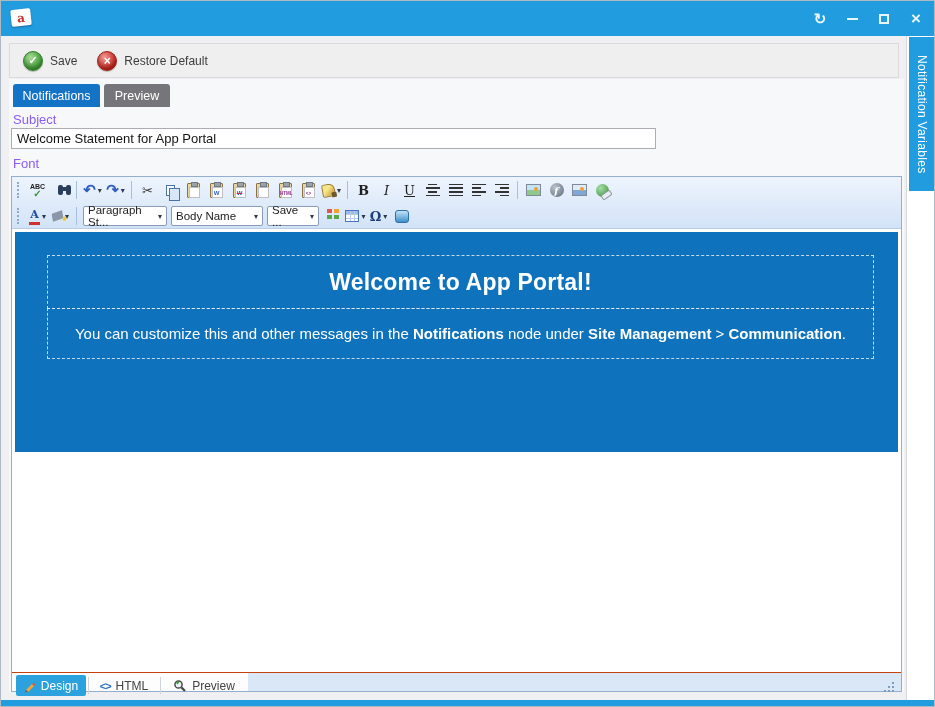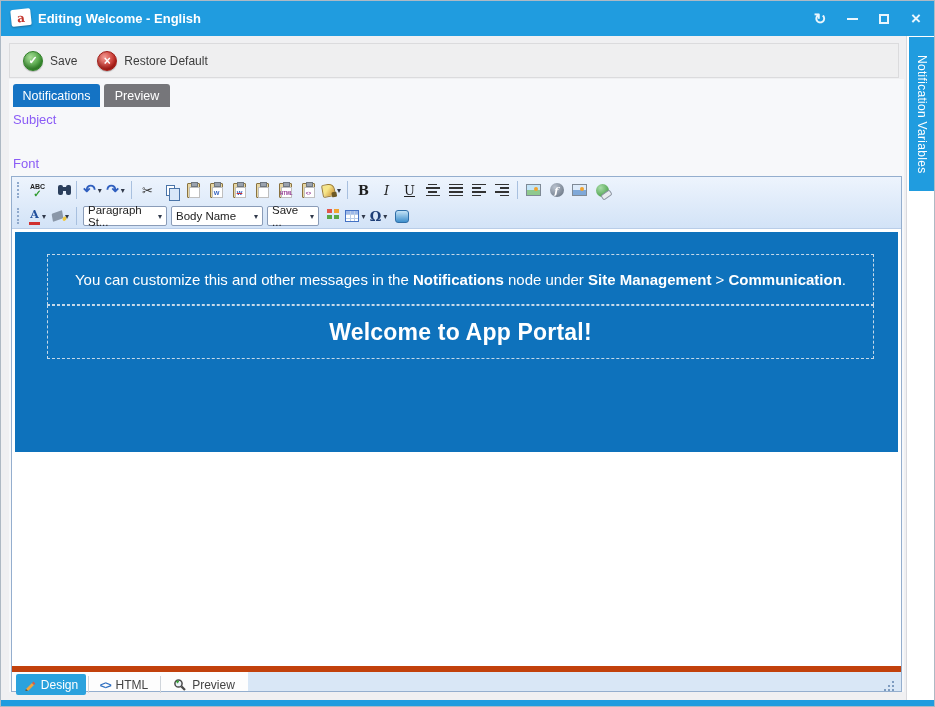--- a/index.html
+++ b/index.html
@@ -104,21 +104,21 @@
   .email{ width:100%; height:220px; background:#0E72BC; position:relative; }
   .boxes{ position:absolute; left:32px; right:24px; top:23px; }
   .dashed-box{ border:1px dashed rgba(230,236,242,.85); }
   .box-title{ height:54px; display:flex; align-items:center; justify-content:center; }
   .box-title h1{ color:#fff; font-size:23px; font-weight:bold; letter-spacing:.2px; }
   .box-para{ height:51px; margin-top:-1px; display:flex; align-items:center; justify-content:center; }
   .box-para p{ color:#fff; font-size:15px; text-align:center; width:100%; }
   .box-para b{ font-weight:bold; }
 
   
-  .rte-modes{ position:absolute; left:0; right:0; bottom:0; height:25px; background:#D9E7F6; border-top:6px solid #c2410c; }
+  .rte-modes{ position:absolute; left:0; right:0; bottom:0; height:19px; background:#D9E7F6; border-top:1px solid #c2410c; }
   .modes-white{ position:absolute; left:0; top:0; bottom:0; width:236px; background:#FDFDFD; }
   .mode-tab{ position:absolute; top:2px; height:21px; display:flex; align-items:center; justify-content:center; gap:5px;
              font-size:12px; border-radius:2px; cursor:pointer; color:#444; }
   .mode-tab.design{ left:4px; width:70px; background:#2BA2DD; color:#fff; }
   .mode-tab.html{ left:78px; width:68px; }
   .mode-tab.preview{ left:150px; width:84px; }
   .mode-sep{ position:absolute; top:4px; width:1px; height:17px; background:#D0D5DB; }
   .html-glyph{ color:#2E6FC0; font-weight:bold; font-size:11px; letter-spacing:-1px; }
   .grip{ position:absolute; right:7px; top:9px; width:10px; height:9px; }
   .grip i{ position:absolute; width:2px; height:2px; background:#7E9CC0; }
@@ -135,21 +135,20 @@
 </style>
 </head>
 <body>
 
 <div class="window">
 
   <div class="titlebar">
     <div class="app-icon">
         <span>a</span>
       </div>
-    <div class="title-text">Editing Welcome - English</div>
     <div class="win-controls">
       <div class="win-btn refresh">↻</div>
       <div class="win-btn">
           <span class="min-bar"></span>
         </div>
       <div class="win-btn">
           <span class="max-box"></span>
         </div>
       <div class="win-btn close">×</div>
     </div>
@@ -164,20 +163,21 @@
       <span class="ball red">×</span>
       <span class="label">Restore Default</span>
     </div>
   </div>
 
   <div class="content-panel">
     <div class="top-tab active">Notifications</div>
     <div class="top-tab inactive">Preview</div>
 
     <div class="fld-label" style="top:33px;">Subject</div>
+    <input class="subject-input" type="text" value="Welcome Statement for App Portal" style="">
     <div class="fld-label" style="top:77px;">Font</div>
 
     <div class="editor">
       <div class="rte-toolbar">
 
         <div class="trow">
           <span class="handle"></span>
           <span class="tbtn">
             <span class="spellwrap">
               <span class="abc">ABC</span>
@@ -321,25 +321,25 @@
             </span>
           <span class="tbtn">
               <span class="snippet"></span>
             </span>
         </div>
       </div>
 
       <div class="rte-content">
         <div class="email">
           <div class="boxes">
+            <div class="dashed-box box-title">
+              <h1>Welcome to App Portal!</h1>
+            </div>
             <div class="dashed-box box-para">
               <p><span>You can customize this and other messages in the </span><b>Notifications</b><span> node under </span><b>Site Management</b><span> &gt; </span><b>Communication</b><span>.</span></p>
-            </div>
-            <div class="dashed-box box-title">
-              <h1>Welcome to App Portal!</h1>
             </div>
           </div>
         </div>
       </div>
 
       <div class="rte-modes">
         <div class="modes-white"></div>
         <div class="mode-tab design">
           <svg width="12" height="12" viewBox="0 0 12 12">
               <polygon points="2,10 8,4 10,6 4,12" fill="#F2A33C"></polygon>

